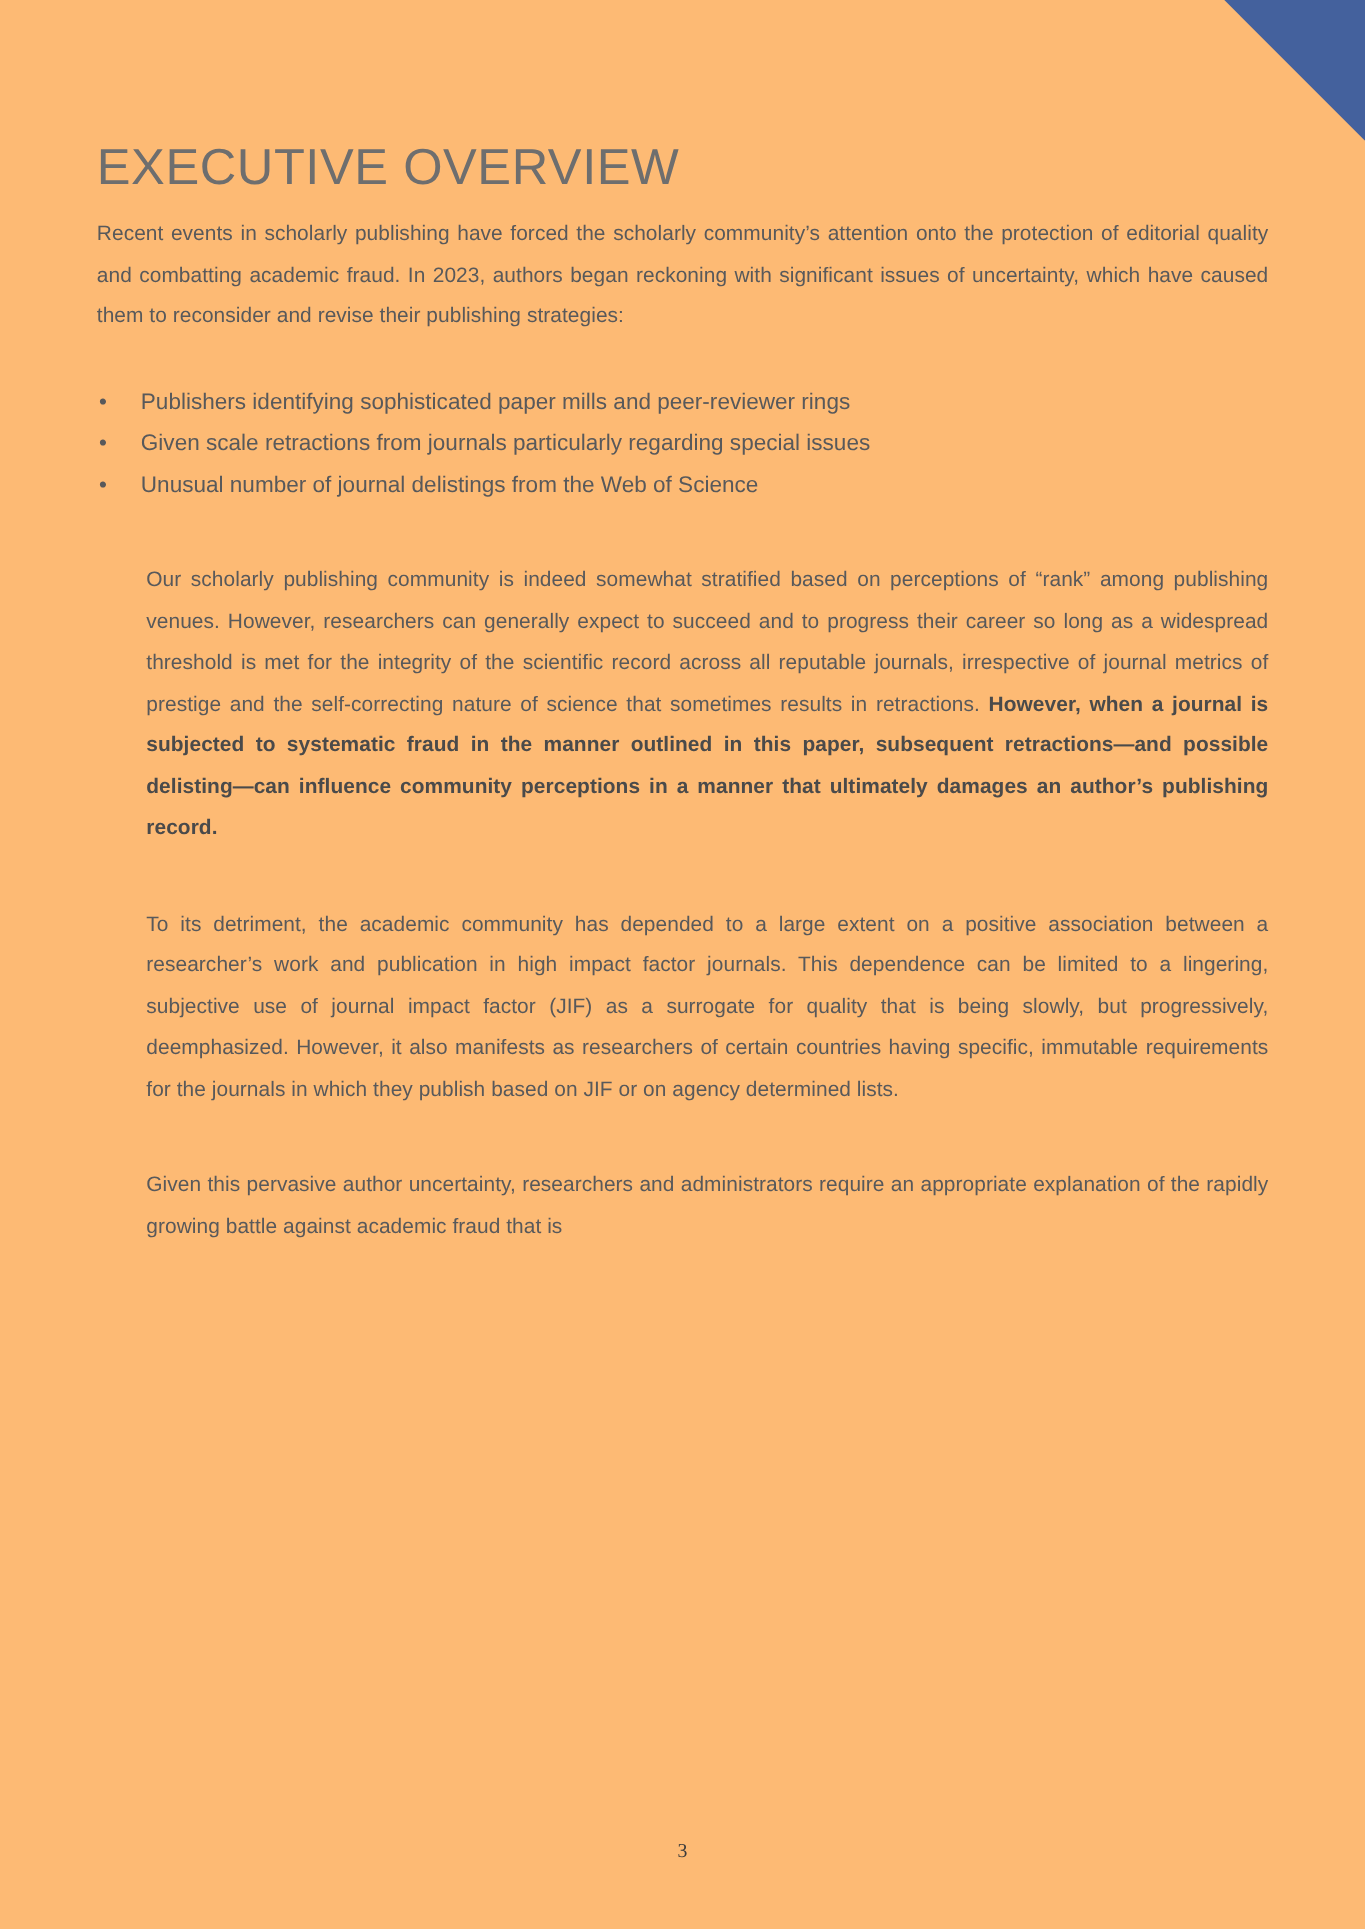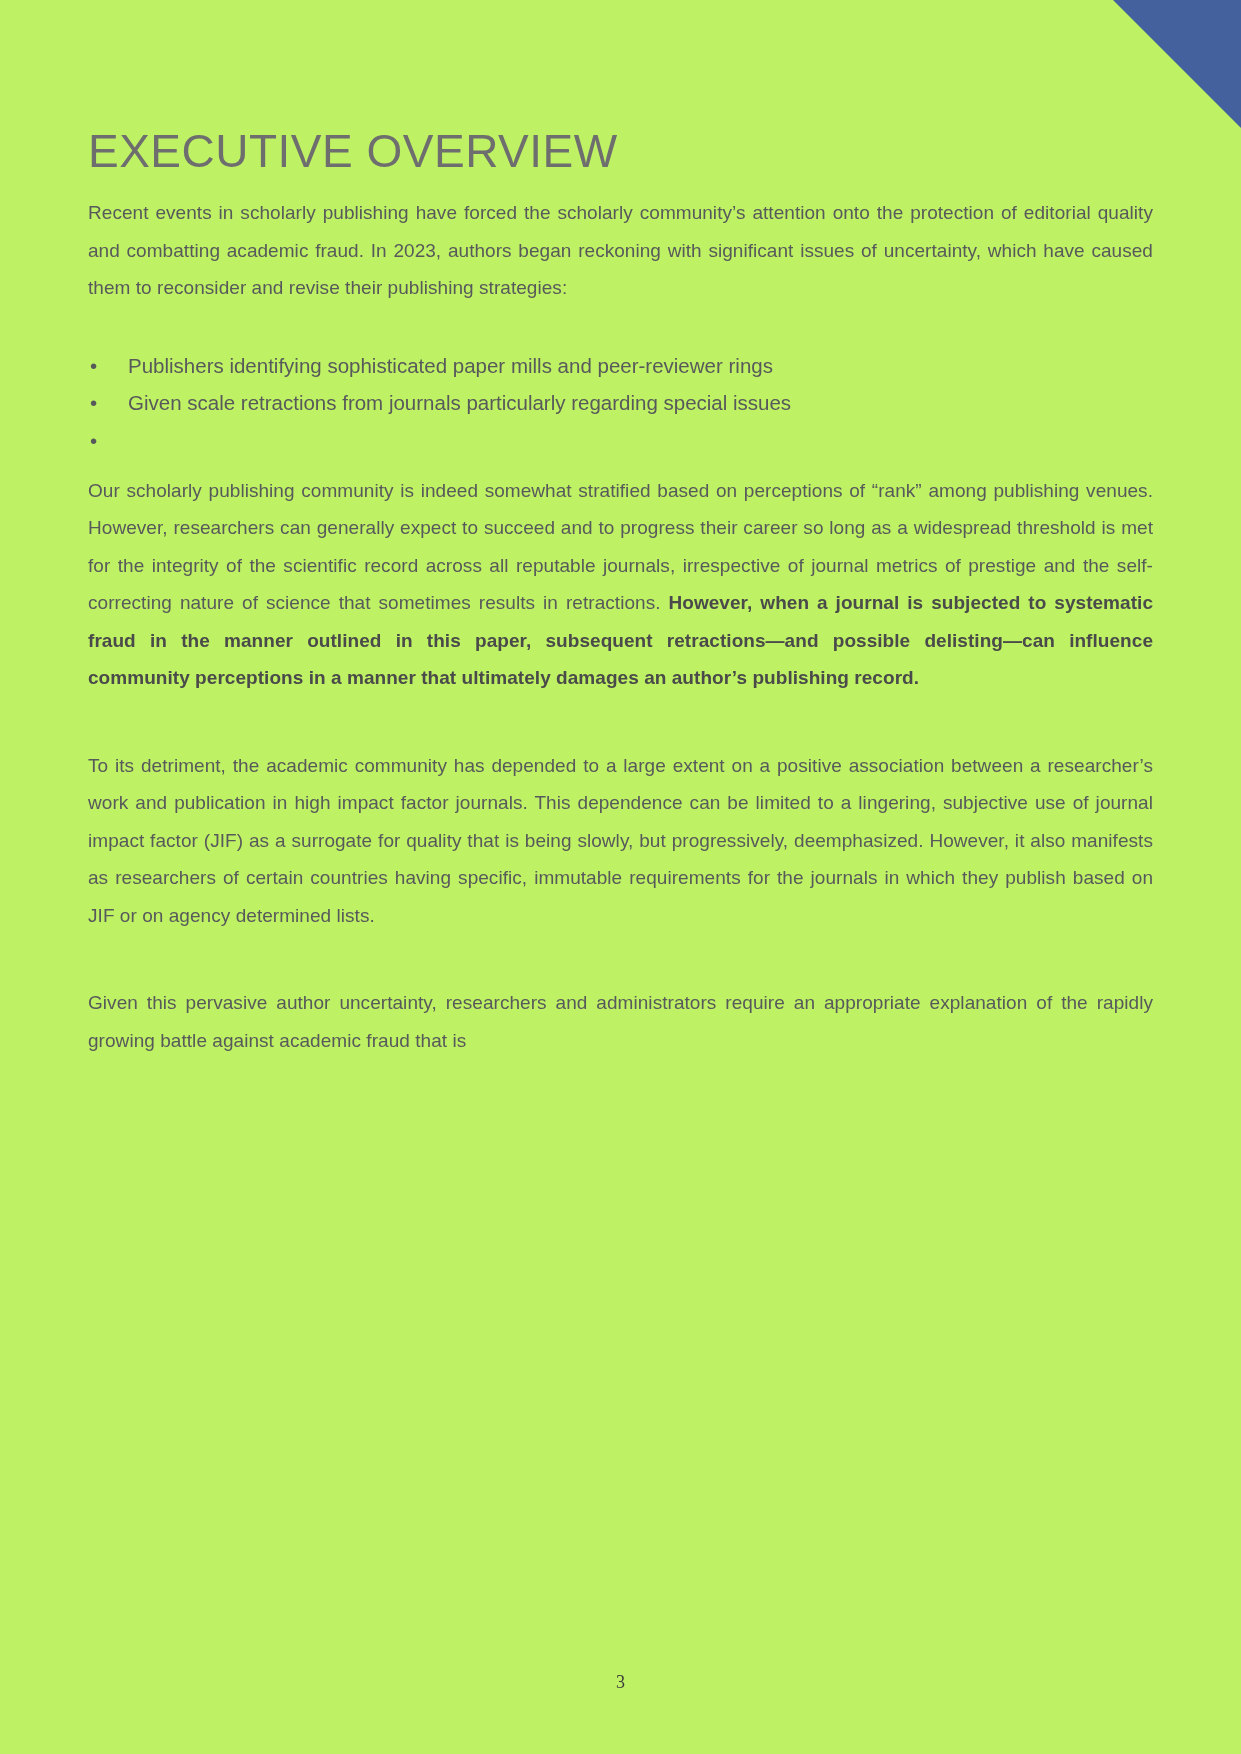--- a/index.html
+++ b/index.html
@@ -7,21 +7,21 @@
     padding: 0;
     background: #ffffff;
   }
   body {
     font-family: "Liberation Sans", sans-serif;
   }
   .page {
     position: relative;
     width: 1241px;
     height: 1754px;
-    background: #bef264;
+    background: #fdba74;
     overflow: hidden;
     box-sizing: border-box;
   }
   
   .corner-triangle {
     position: absolute;
     top: 0;
     right: 0;
     width: 260px;
     height: 128px;
@@ -60,20 +60,21 @@
     font-size: 19px;
     line-height: 37.5px;
     color: #58595b;
     text-align: justify;
     text-justify: inter-word;
     margin: 0;
     letter-spacing: 0.05px;
   }
   .para {
     margin-top: 24px;
+    margin-left: 45px;
   }
   .para-first {
     margin-top: 20px;
   }
   .bullet-list {
     list-style: none;
     margin: 40px 0 0 0;
     padding: 0;
   }
   .bullet-item {
@@ -134,20 +135,21 @@
       <li class="bullet-item">
         <span class="bullet-marker">•</span>
         <span>Publishers identifying sophisticated paper mills and peer-reviewer rings</span>
       </li>
       <li class="bullet-item">
         <span class="bullet-marker">•</span>
         <span>Given scale retractions from journals particularly regarding special issues</span>
       </li>
       <li class="bullet-item">
         <span class="bullet-marker">•</span>
+        <span>Unusual number of journal delistings from the Web of Science</span>
       </li>
     </ul>
 
     <div class="para-gap"></div>
 
     <p class="body-text para"><span>Our scholarly publishing community is indeed somewhat stratified based on perceptions of “rank” among publishing venues. However, researchers can generally expect to succeed and to progress their career so long as a widespread threshold is met for the integrity of the scientific record across all reputable journals, irrespective of journal metrics of prestige and the self-correcting nature of science that sometimes results in retractions. </span><span class="emph-bold">However, when a journal is subjected to systematic fraud in the manner outlined in this paper, subsequent retractions—and possible delisting—can influence community perceptions in a manner that ultimately damages an author’s publishing record.</span></p>
 
     <div class="para-gap"></div>
 
     <p class="body-text para">To its detriment, the academic community has depended to a large extent on a positive association between a researcher’s work and publication in high impact factor journals. This dependence can be limited to a lingering, subjective use of journal impact factor (JIF) as a surrogate for quality that is being slowly, but progressively, deemphasized. However, it also manifests as researchers of certain countries having specific, immutable requirements for the journals in which they publish based on JIF or on agency determined lists.</p>

